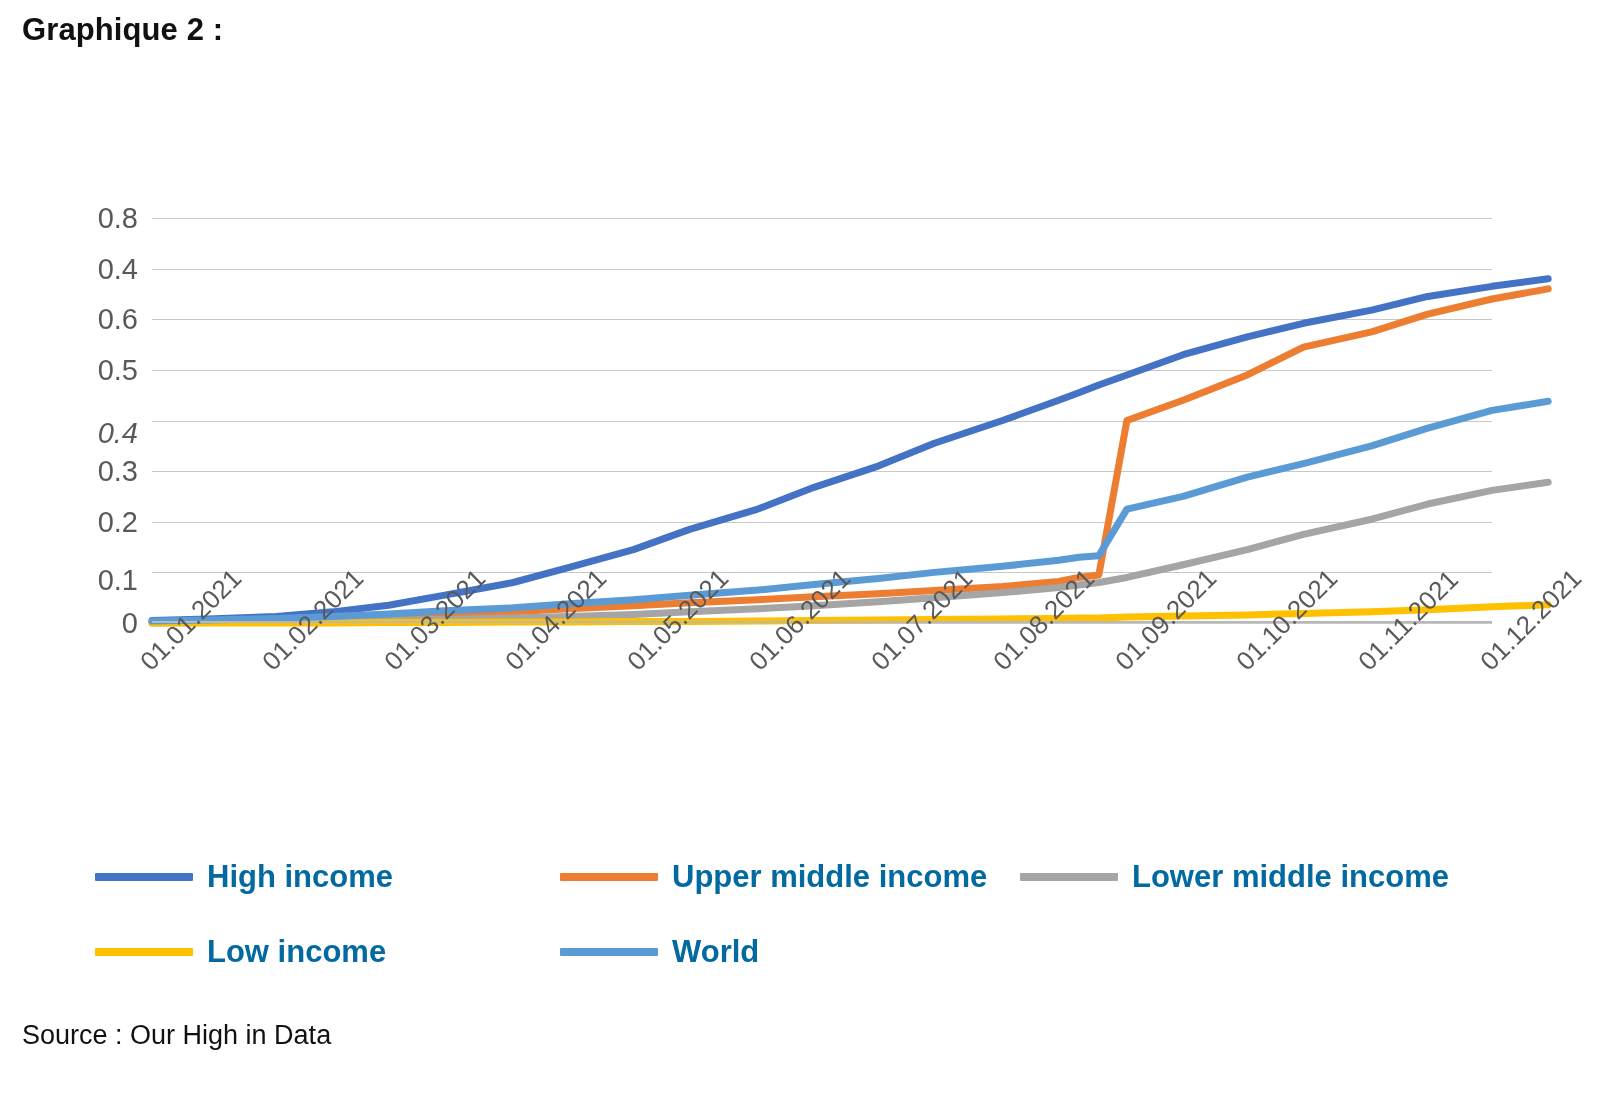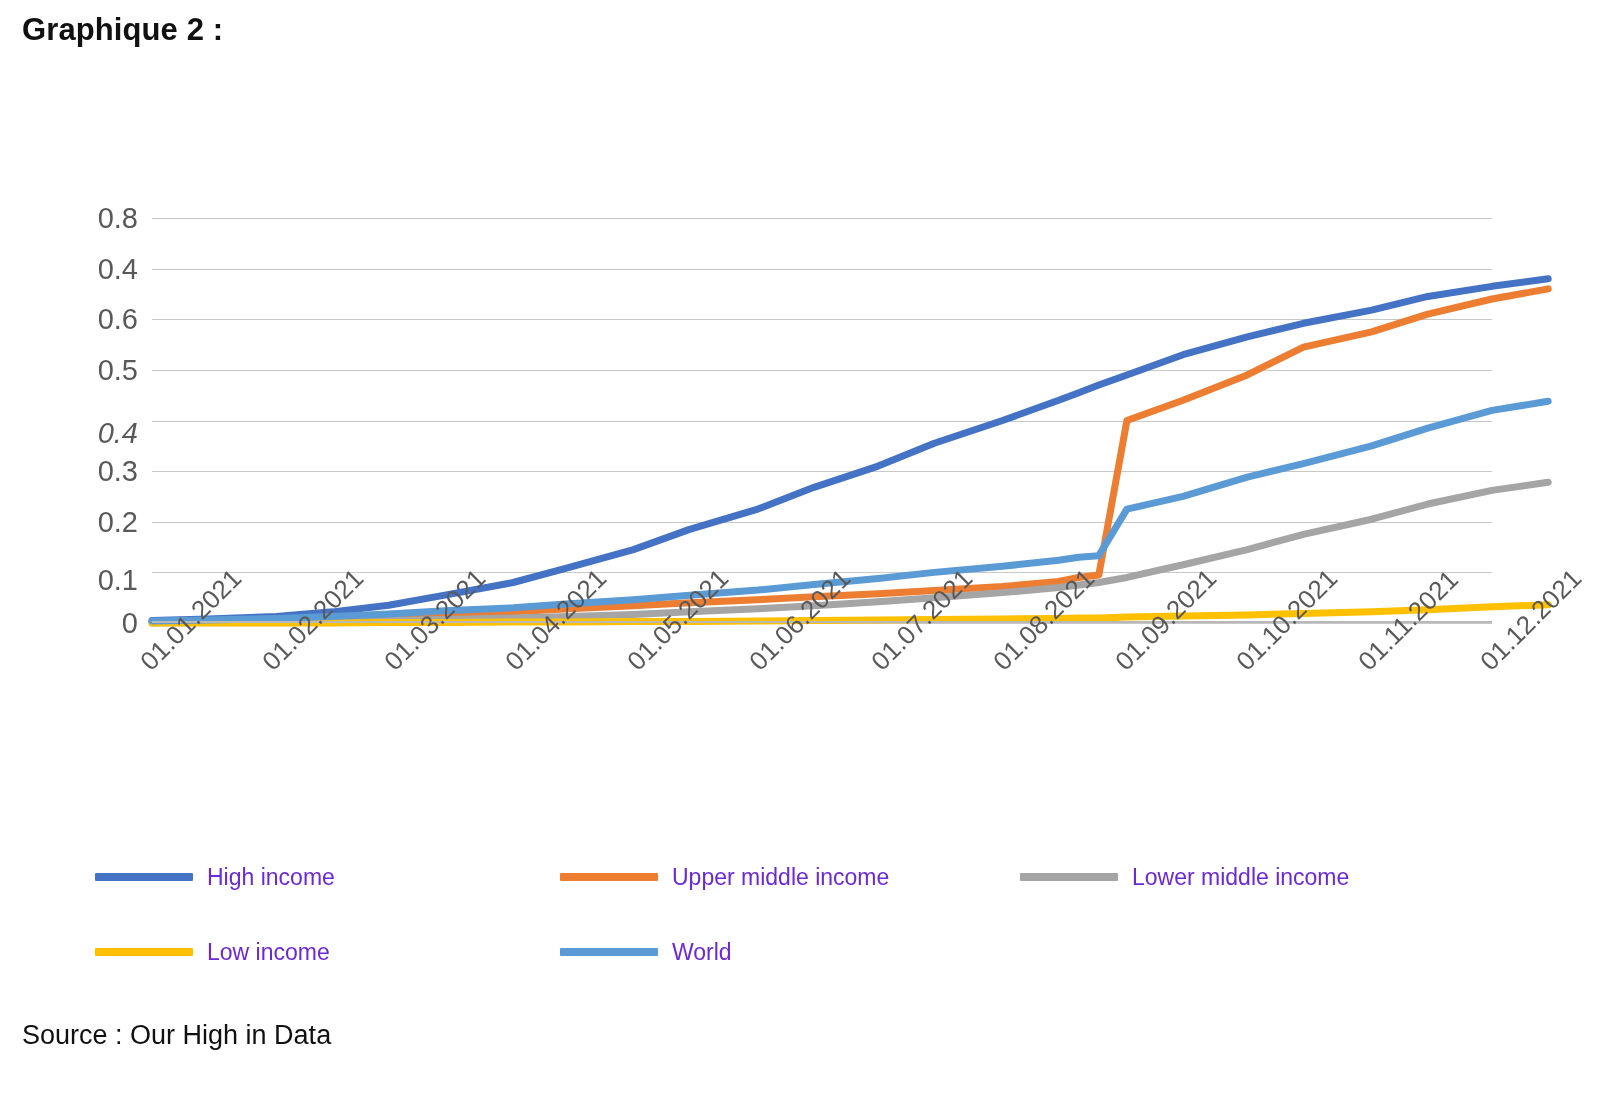--- a/index.html
+++ b/index.html
@@ -124,23 +124,24 @@
     height: 44px;
   }
   .legend-swatch {
     width: 98px;
     height: 8px;
     border-radius: 1px;
     margin-right: 14px;
     flex: 0 0 auto;
   }
   .legend-label {
-    font-size: 23px;
-    color: #6d28d9;
+    font-size: 31px;
+    color: #0369a1;
     white-space: nowrap;
+    font-weight: bold;
   }
   .source {
     position: absolute;
     left: 22px;
     top: 1020px;
     font-size: 27px;
     color: #111;
   }
 </style>
 </head>

